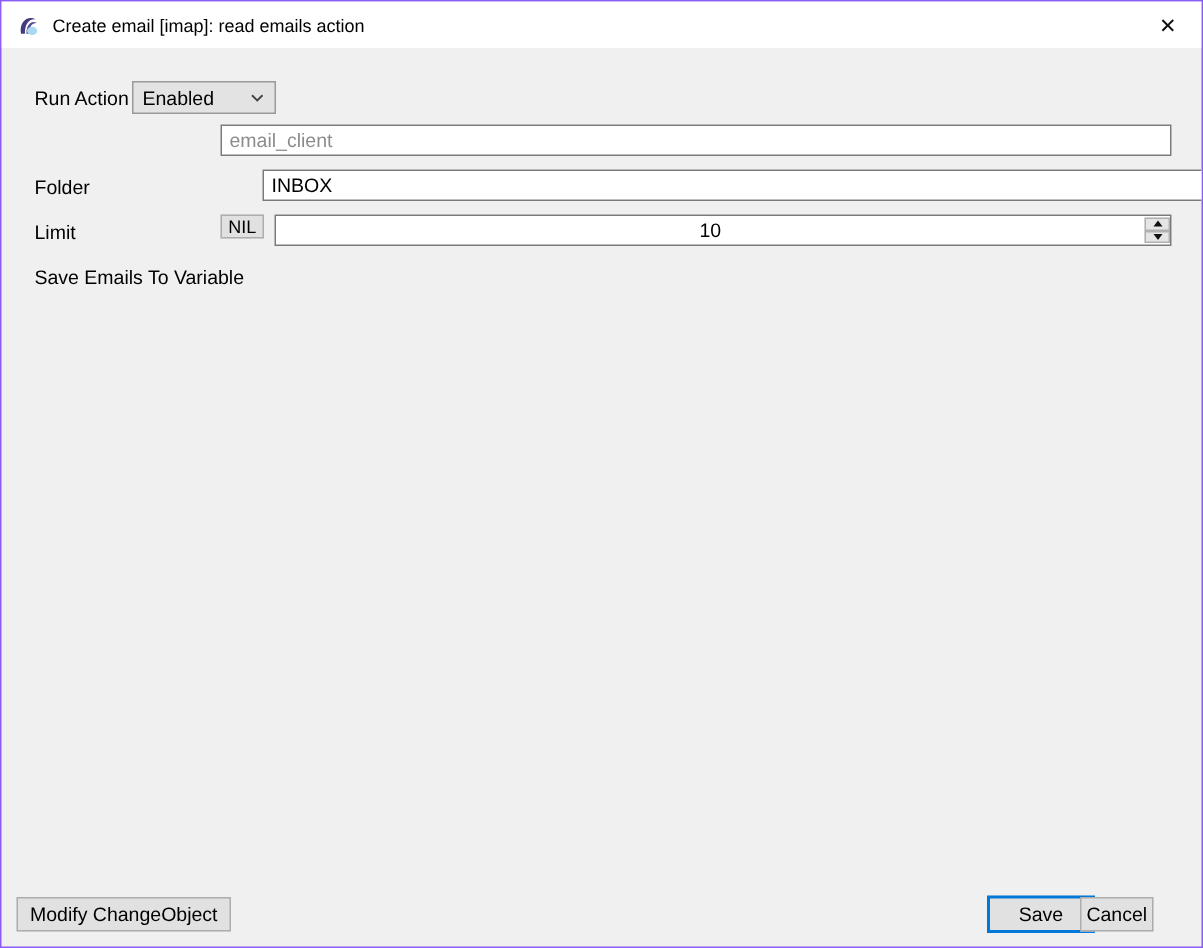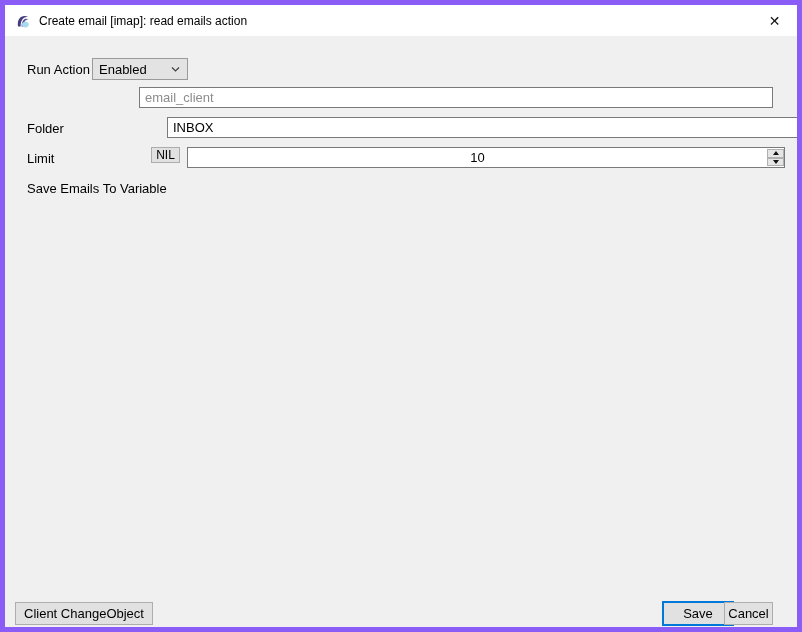--- a/index.html
+++ b/index.html
@@ -1,19 +1,19 @@
 <!DOCTYPE html>
 <html><head>
 <meta charset="utf-8">
 <style>
   * { margin:0; padding:0; box-sizing:border-box; }
   html,body { width:802px; height:632px; font-family:"Liberation Sans", sans-serif; }
   .window {
     position:relative; width:802px; height:632px;
-    background:#f0f0f0; border:5px solid #8b5cf6; overflow:hidden;
+    background:#f0f0f0; border:1px solid #8b5cf6; overflow:hidden;
   }
   
   .titlebar {
     position:absolute; left:0; top:0; right:0; height:31px;
     background:#ffffff; display:flex; align-items:center;
   }
   .app-icon { width:16px; height:16px; margin-left:10px; flex:0 0 auto; }
   .title-text {
     margin-left:8px; font-size:12px; color:#000; white-space:nowrap;
   }
@@ -28,21 +28,21 @@
     line-height:21px;
   }
   .combo {
     position:absolute; left:87px; top:53px; width:96px; height:22px;
     background:#e3e3e3; border:1px solid #9a9a9a;
     display:flex; align-items:center; padding-left:6px;
     font-size:13px; color:#000;
   }
   .combo .chev { position:absolute; right:7px; top:7px; }
   .text-input {
-    position:absolute; left:134px; width:634px; height:21px;
+    position:absolute; left:146px; width:634px; height:21px;
     background:#fff; border:1px solid #7a7a7a;
     font-family:"Liberation Sans", sans-serif; font-size:13px; color:#000;
     padding:0 5px; outline:none;
   }
   .text-input::placeholder { color:#8c8c8c; opacity:1; }
   .nil-btn {
     position:absolute; left:146px; width:29px; height:16px;
     background:#e1e1e1; border:1px solid #adadad;
     font-family:"Liberation Sans", sans-serif; font-size:12px; color:#000;
     display:flex; align-items:center; justify-content:center;
@@ -111,17 +111,17 @@
     <div class="spin-btn">
       <span class="tri-up"></span>
     </div>
     <div class="spin-btn">
       <span class="tri-down"></span>
     </div>
   </div>
 
   <span class="field-label" style="top:173px;">Save Emails To Variable</span>
 
-  <button class="btn btn-modify">Client ChangeObject</button>
+  <button class="btn btn-modify">Modify ChangeObject</button>
   <button class="btn btn-save">Save</button>
   <button class="btn btn-cancel">Cancel</button>
 
 </div>
 
 </body></html>

